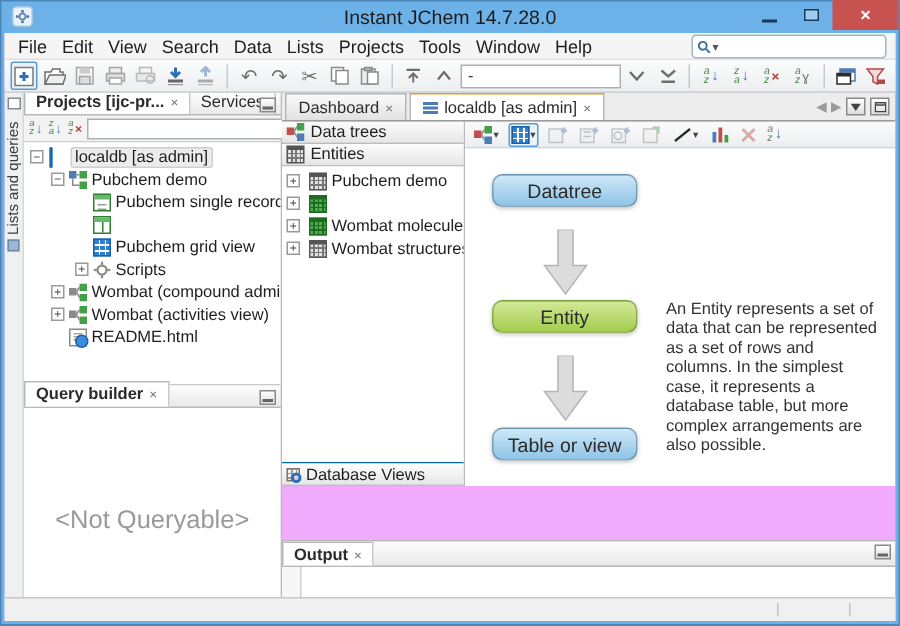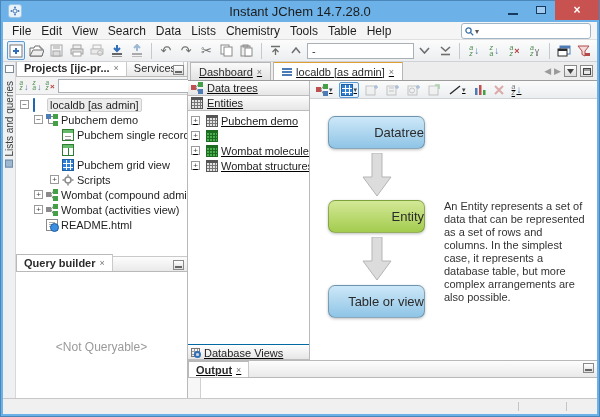--- a/index.html
+++ b/index.html
@@ -73,23 +73,23 @@
   .formic:before { content:""; position:absolute; left:0; right:0; top:0; height:3px; background:#66bb6a; }
   .formic:after { content:""; position:absolute; left:2px; right:2px; top:6px; height:1px; background:#9a9a9a; box-shadow:0 3px 0 #9a9a9a; }
   .tabic { border:1px solid #2e7d32; background:#fff; }
   .tabic:before { content:""; position:absolute; left:0; right:0; top:0; height:3px; background:#66bb6a; }
   .tabic:after { content:""; position:absolute; left:5px; top:3px; bottom:0; width:1px; background:#2e7d32; box-shadow:-6px 4px 0 6px transparent, 0 0 0 transparent; }
   .pageic { border:1px solid #8a8a8a; background:#fff; }
   .pageic:before { content:""; position:absolute; left:2px; top:2px; width:6px; height:1px; background:#aaa; box-shadow:0 2px 0 #aaa,0 4px 0 #aaa; }
   .pageic.html:after { content:""; position:absolute; right:-2px; bottom:-2px; width:7px; height:7px; border-radius:50%; background:#3b8de0; border:1px solid #1f5fa6; }
   
   .qb-body { flex:1; background:#fff; display:flex; align-items:center; justify-content:center; }
-  .qb-empty { font-size:12px; color:#9a9a9a;margin-top:24px; }
-  
-  .centercol { flex:1; display:flex; flex-direction:column; overflow:hidden;text-decoration:underline; }
+  .qb-empty { font-size:17px; color:#9a9a9a;margin-top:24px; }
+  
+  .centercol { flex:1; display:flex; flex-direction:column; overflow:hidden; }
   .doctabs { height:19px; background:#ededed; border-bottom:1px solid #9c9c9c; display:flex; align-items:flex-end; position:relative; }
   .dtab { height:18px; display:flex; align-items:center; gap:4px; padding:0 8px; font-size:11px; color:#2b2b2b; background:linear-gradient(#fafafa,#e2e2e2); border:1px solid #b6b6b6; border-bottom:none; margin-left:2px; }
   .dtab.active { background:#fff; border-top:2px solid #dd9f33; height:19px; }
   .dticon { width:10px; height:8px; border-top:2px solid #4d7bb5; border-bottom:2px solid #4d7bb5; position:relative; }
   .dticon:after { content:""; position:absolute; left:0; right:0; top:1px; height:2px; background:#4d7bb5; }
   .docctrl { position:absolute; right:4px; top:3px; display:flex; align-items:center; gap:3px; }
   .arrbtn { font-size:9px; color:#9a9a9a; }
   .sqbtn { width:13px; height:12px; border:1px solid #8a8a8a; background:linear-gradient(#fff,#ddd); display:flex; align-items:center; justify-content:center; font-size:7px; color:#444; }
   .center-row { flex:1; display:flex; overflow:hidden; }
   
@@ -104,27 +104,27 @@
   .ic-views .vmag { position:absolute; right:-1px; bottom:-1px; width:7px; height:7px; border:2px solid #2f6fba; border-radius:50%; background:rgba(255,255,255,.6); }
   .ic-dbt { width:12px; height:10px; border:1px solid #2f6fba; background-image:repeating-linear-gradient(to right,transparent 0 2px,#2f6fba 2px 3px),repeating-linear-gradient(to bottom,transparent 0 2px,#2f6fba 2px 3px); background-color:#fff; }
   .ic-schema { width:9px; height:9px; background:#3b8de0; border:1px solid #2267ab; }
   
   .diagcol { flex:1; display:flex; flex-direction:column; background:#fff; overflow:hidden; }
   .dtoolbar { height:18px; background:linear-gradient(#fbfbfb,#ebeef0); border-bottom:1px solid #cfd3d7; display:flex; align-items:center; gap:4px; padding:0 4px; flex:0 0 auto; }
   .dtoolbar .ib { width:auto; padding:0 1px; height:16px; }
   .caret { font-size:7px; color:#444; margin-left:1px; }
   .gray { opacity:.45; }
   .canvas { flex:1; position:relative; background:#fff; }
-  .node { position:absolute; left:18px; width:97px; height:33px; border-radius:7px; display:flex; align-items:center; justify-content:flex-end; font-size:13px; color:#2b2b2b; border:1px solid rgba(60,90,110,.45); box-shadow:0 1px 3px rgba(0,0,0,.25); }
+  .node { position:absolute; left:18px; width:97px; height:22px; border-radius:7px; display:flex; align-items:center; justify-content:center; font-size:13px; color:#2b2b2b; border:1px solid rgba(60,90,110,.45); box-shadow:0 1px 3px rgba(0,0,0,.25); }
   .node.blue { background:linear-gradient(#cde8f8,#8fc4e6); }
   .node.green { background:linear-gradient(#d3e896,#a3cc4e); border-color:rgba(90,120,40,.5); }
   .blockarrow { position:absolute; left:52px; }
   .desc { position:absolute; left:134px; top:101px; width:142px; font-size:11px; line-height:13px; color:#333; }
   
-  .output { flex:0 0 auto; border-top:1px solid #b9b9b9; }
+  .output { flex:0 0 auto; border-top:1px solid #b9b9b9;margin-top:36px; }
   .outbody { height:20px; background:#fff; display:flex; }
   .outgutter { width:13px; border-right:1px solid #d0d0d0; background:#f7f7f7; }
   
   .statusbar { height:16px; background:#f0f0f0; border-top:1px solid #c8c8c8; position:relative; }
   .stick { position:absolute; top:3px; bottom:3px; width:1px; background:#c4c4c4; }
   svg { display:block; }
 </style>
 </head>
 <body>
 
@@ -154,23 +154,23 @@
 
   <div class="client">
 
     <div class="menubar">
       <span class="menu-item">File</span>
       <span class="menu-item">Edit</span>
       <span class="menu-item">View</span>
       <span class="menu-item">Search</span>
       <span class="menu-item">Data</span>
       <span class="menu-item">Lists</span>
-      <span class="menu-item">Chemistry</span>
+      <span class="menu-item">Projects</span>
       <span class="menu-item">Tools</span>
-      <span class="menu-item">Table</span>
+      <span class="menu-item">Window</span>
       <span class="menu-item">Help</span>
       <div class="qsearch">
         <svg width="9" height="9" viewBox="0 0 9 9">
             <circle cx="3.5" cy="3.5" r="2.6" fill="none" stroke="#3a6ea5" stroke-width="1.3"></circle>
             <line x1="5.6" y1="5.6" x2="8.2" y2="8.2" stroke="#3a6ea5" stroke-width="1.3"></line>
           </svg>
         <span class="qcaret">▾</span>
       </div>
     </div>
 

